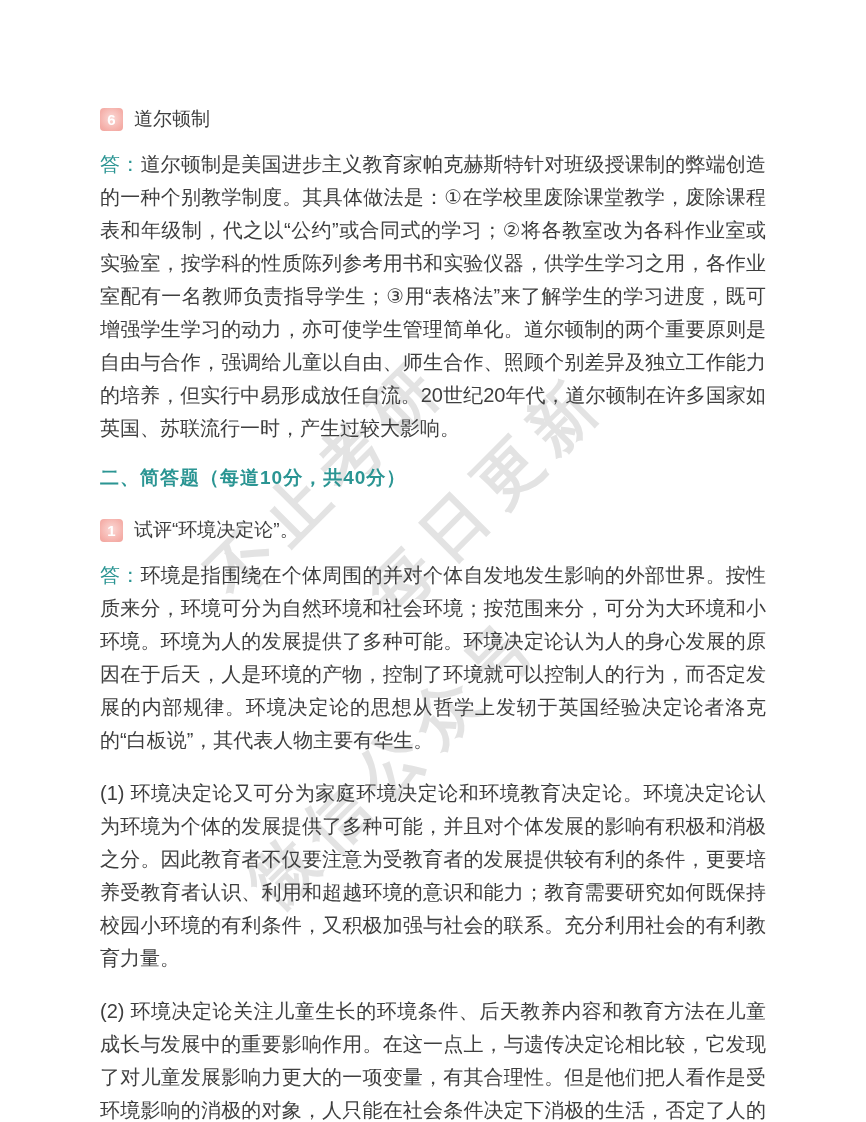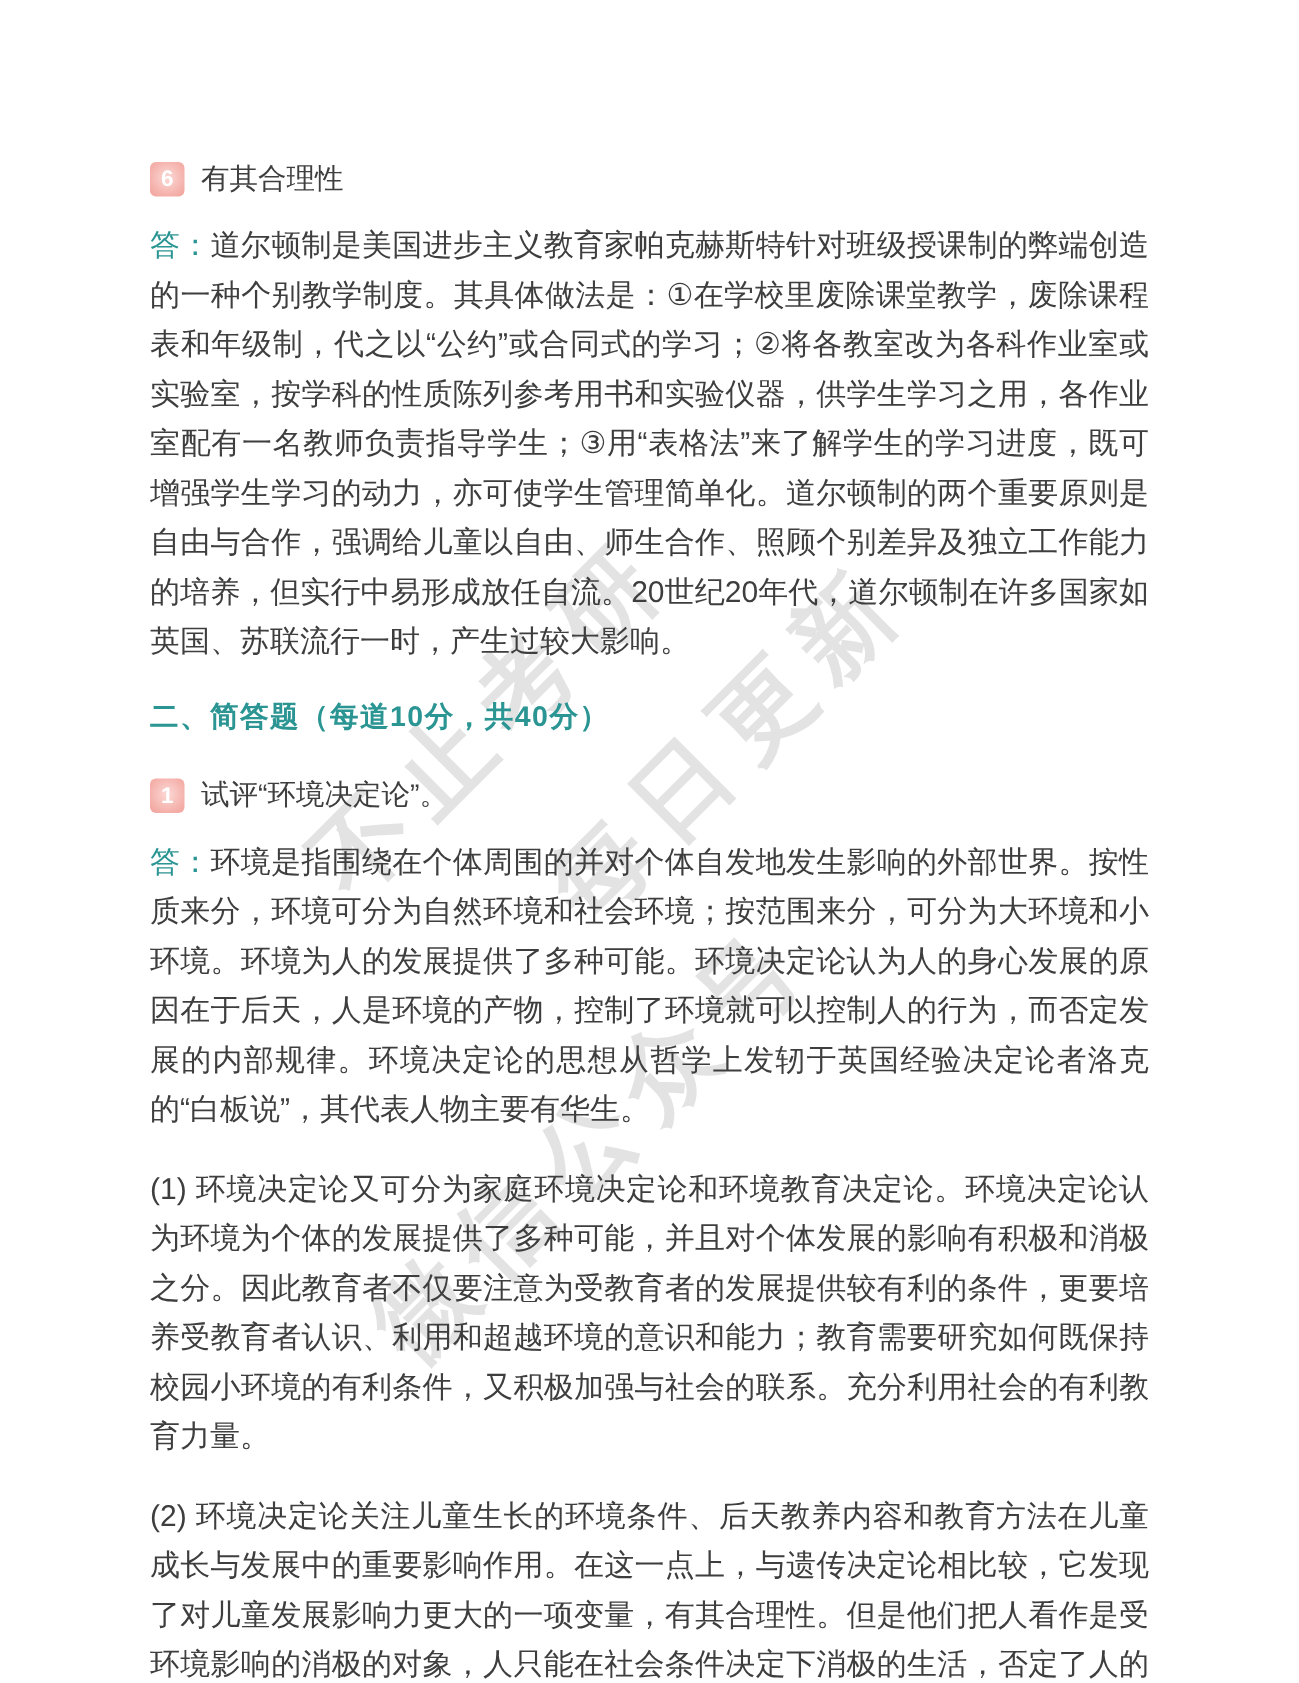--- a/index.html
+++ b/index.html
@@ -90,21 +90,21 @@
   <div class="watermark" aria-hidden="true">
     <div class="wm-line wm-1">不止考研</div>
     <div class="wm-line wm-2">每日更新</div>
     <div class="wm-line wm-3">微信公众号</div>
   </div>
 
   <div class="content">
 
     <div class="q-heading">
       <span class="badge">6</span>
-      <span>有其合理性</span>
+      <span>道尔顿制</span>
     </div>
 
     <p class="answer"><span class="answer-label">答：</span><span>道尔顿制是美国进步主义教育家帕克赫斯特针对班级授课制的弊端创造的一种个别教学制度。其具体做法是：①在学校里废除课堂教学，废除课程表和年级制，代之以“公约”或合同式的学习；②将各教室改为各科作业室或实验室，按学科的性质陈列参考用书和实验仪器，供学生学习之用，各作业室配有一名教师负责指导学生；③用“表格法”来了解学生的学习进度，既可增强学生学习的动力，亦可使学生管理简单化。道尔顿制的两个重要原则是自由与合作，强调给儿童以自由、师生合作、照顾个别差异及独立工作能力的培养，但实行中易形成放任自流。20世纪20年代，道尔顿制在许多国家如英国、苏联流行一时，产生过较大影响。</span></p>
 
     <h2 class="section-title">二、简答题（每道10分，共40分）</h2>
 
     <div class="q-heading">
       <span class="badge">1</span>
       <span>试评“环境决定论”。</span>
     </div>

